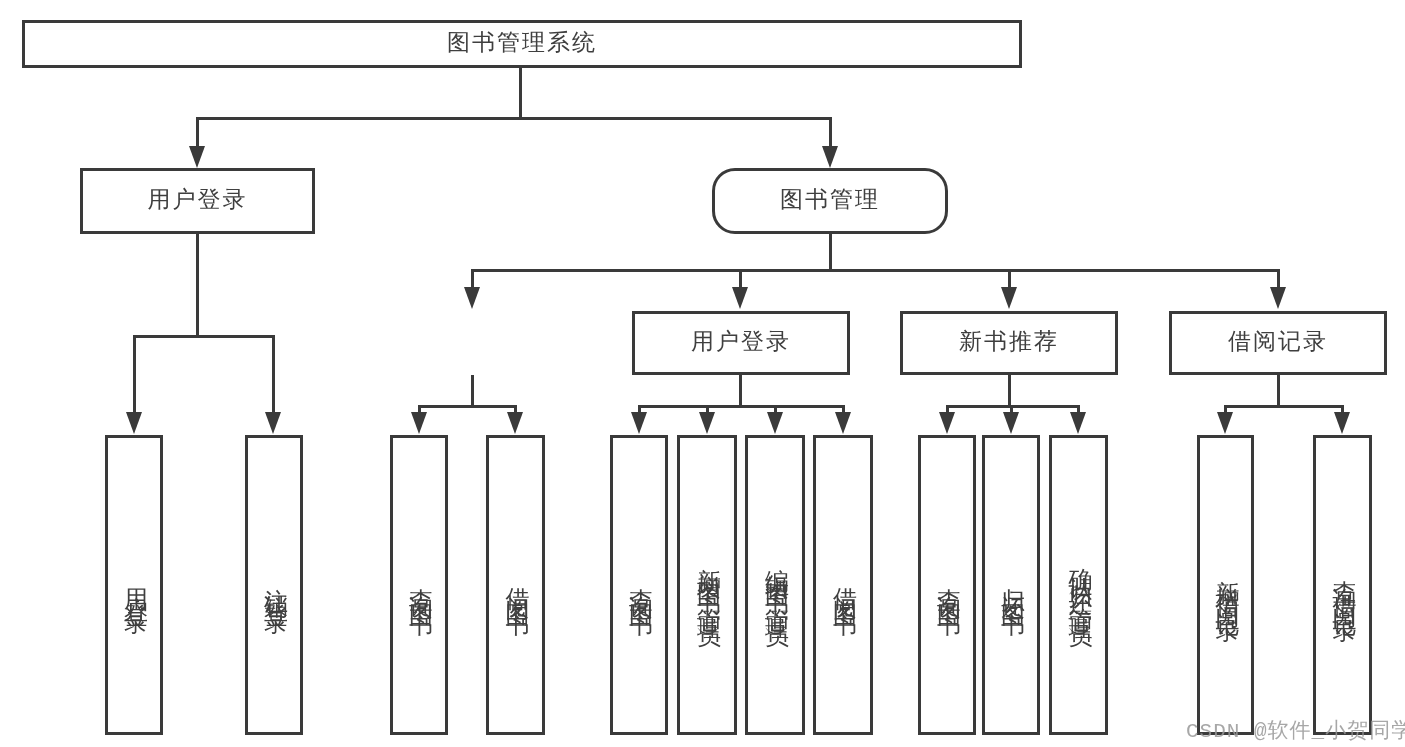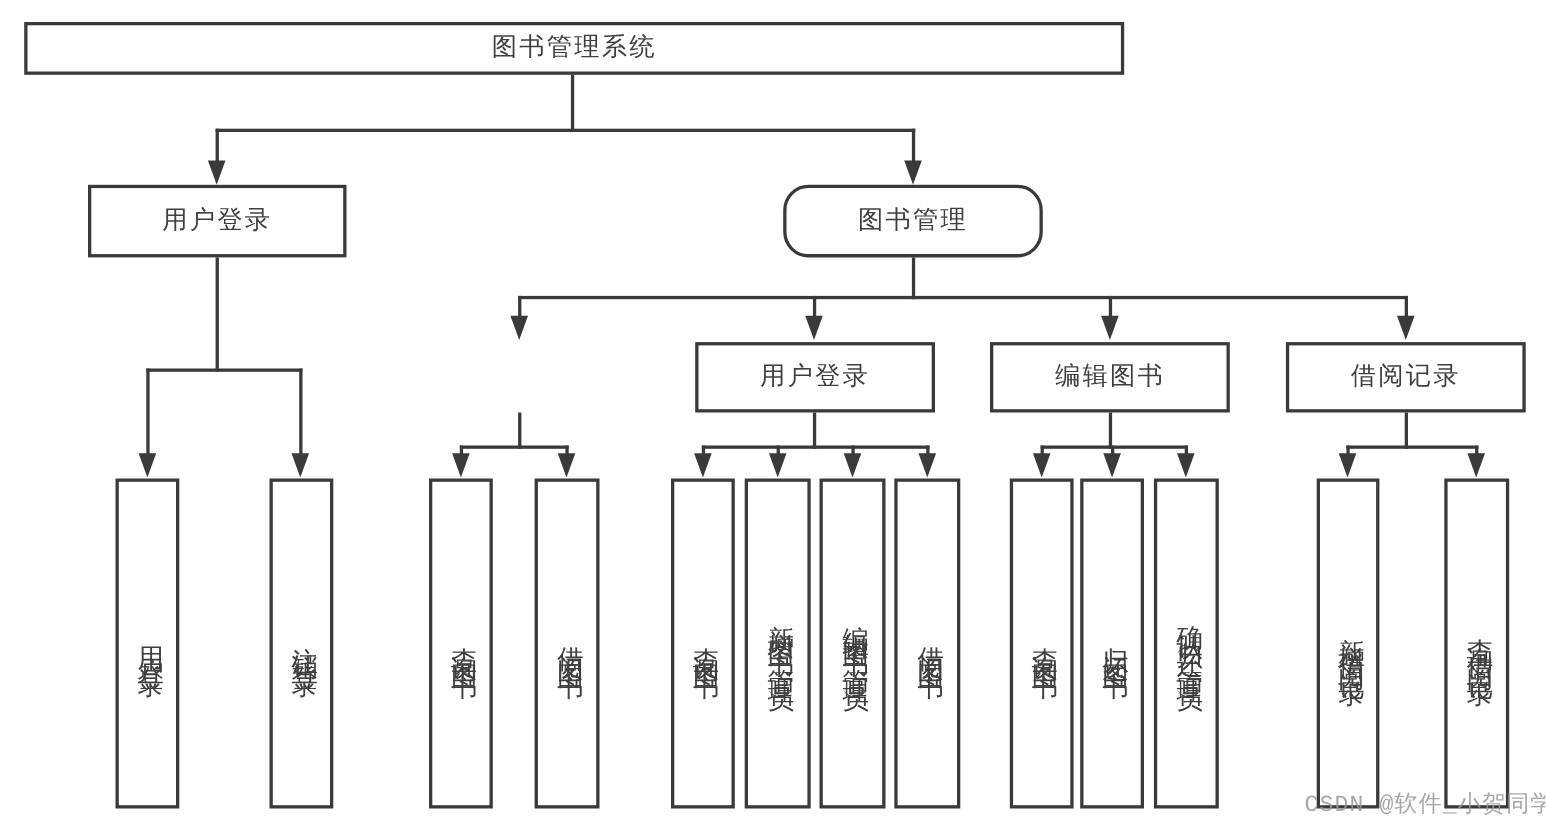--- a/index.html
+++ b/index.html
@@ -89,21 +89,21 @@
     <div class="vline" style="left:1008px;top:269px;height:20px;"></div>
     <div class="arrow" style="left:1001px;top:287px;"></div>
     <div class="vline" style="left:1277px;top:269px;height:20px;"></div>
     <div class="arrow" style="left:1270px;top:287px;"></div>
   </div>
 
   <div class="box hnode" style="left:632px;top:311px;width:218px;height:64px;">
     <span>用户登录</span>
   </div>
   <div class="box hnode" style="left:900px;top:311px;width:218px;height:64px;">
-    <span>编辑图书</span>
+    <span>新书推荐</span>
   </div>
   <div class="box hnode" style="left:1169px;top:311px;width:218px;height:64px;">
     <span>借阅记录</span>
   </div>
 
   <div>
     <div class="vline" style="left:471px;top:375px;height:33px;"></div>
     <div class="hline" style="left:418px;top:405px;width:99px;"></div>
     <div class="vline" style="left:418px;top:405px;height:10px;"></div>
     <div class="arrow" style="left:411px;top:412px;"></div>

